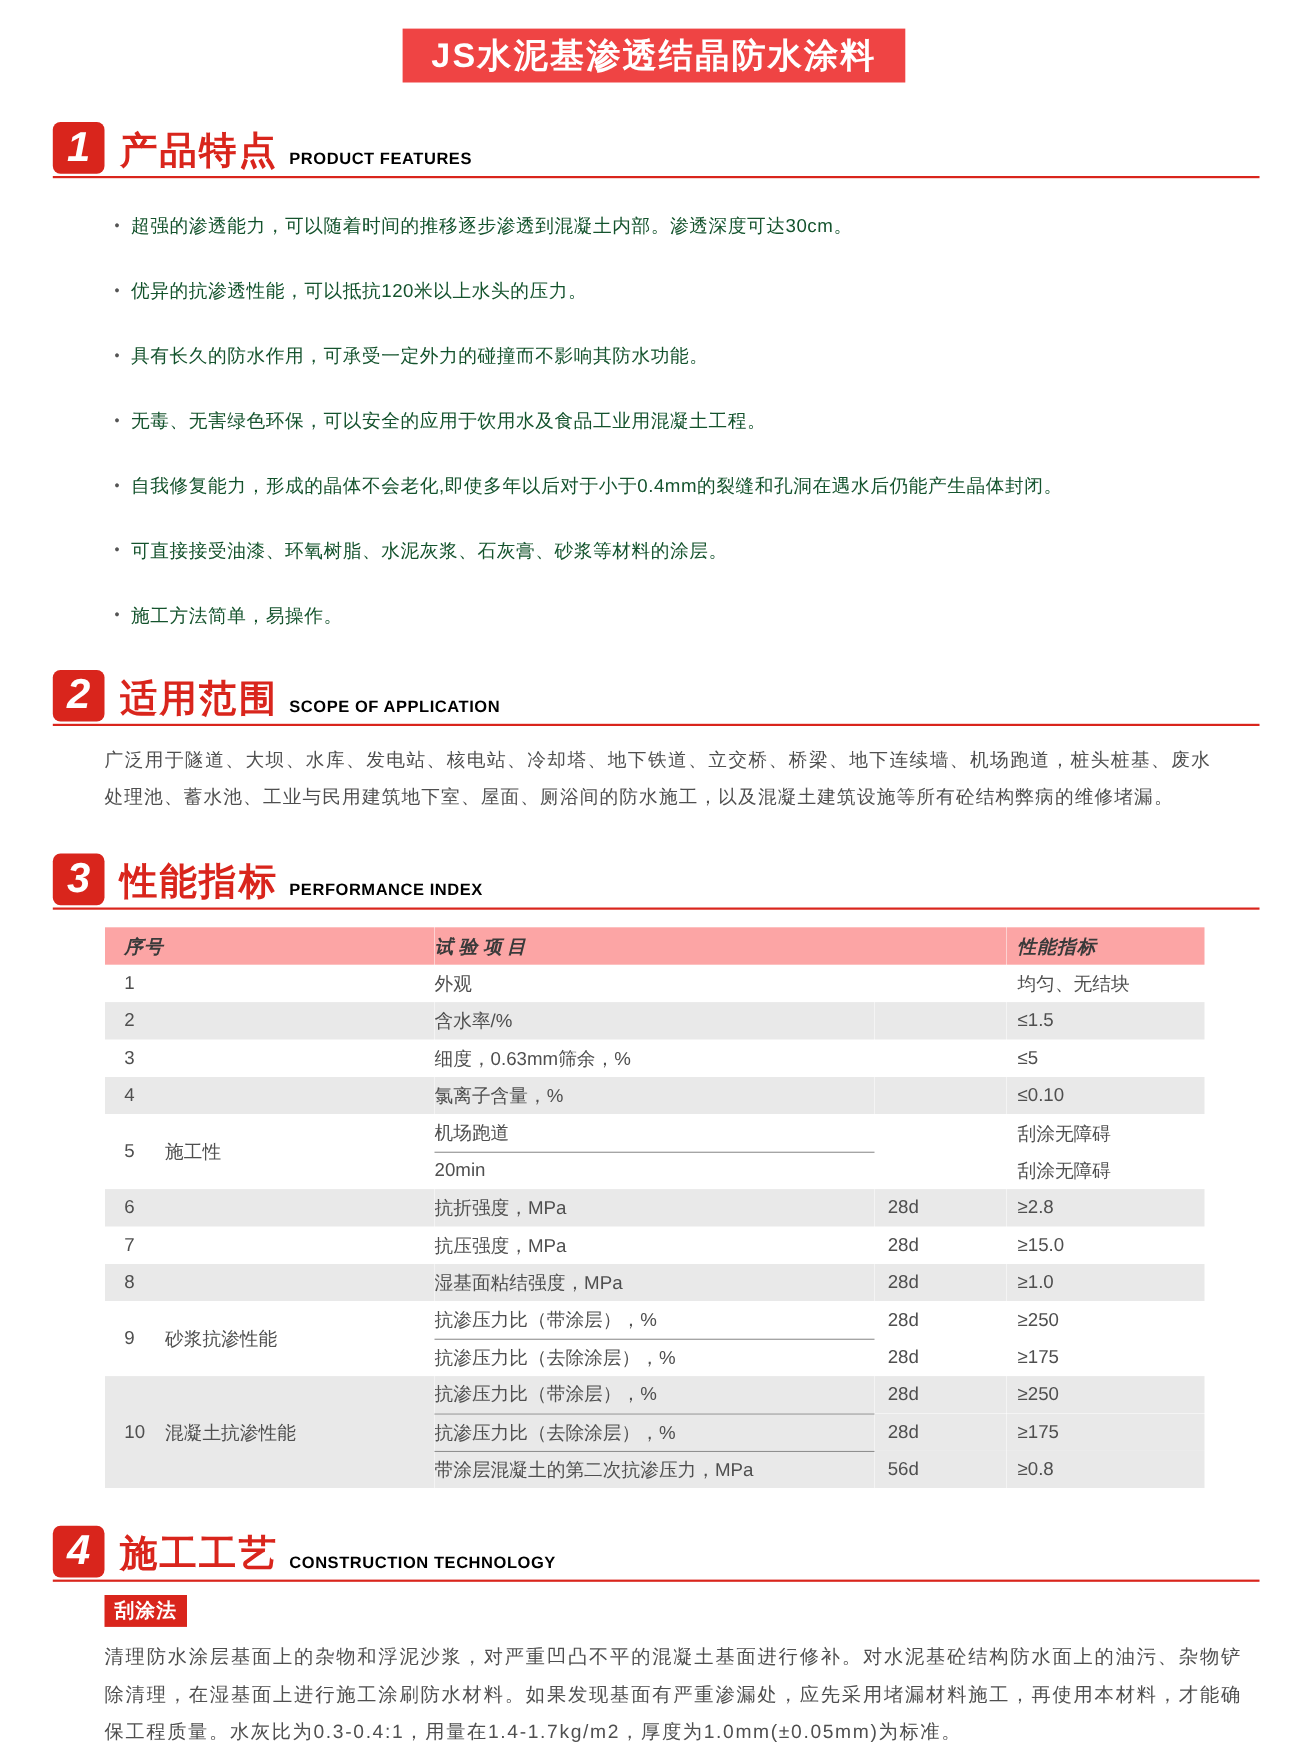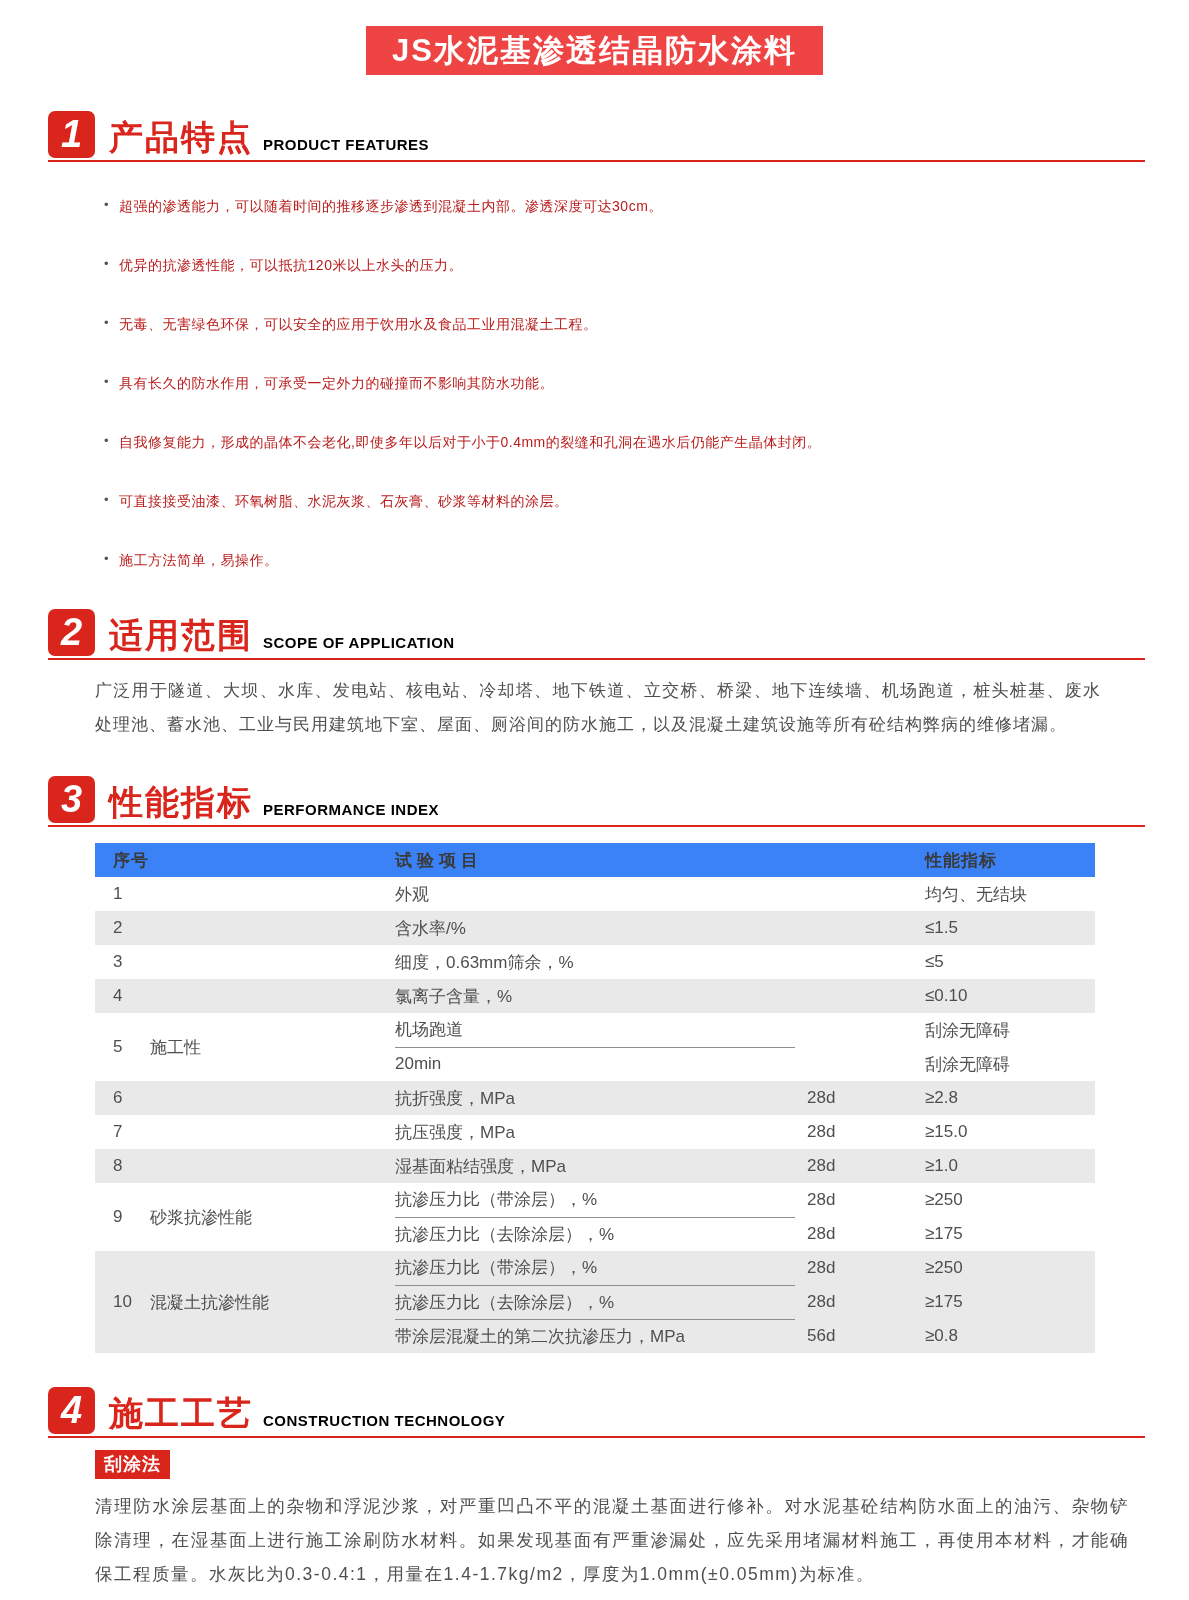--- a/index.html
+++ b/index.html
@@ -31,21 +31,21 @@
     color:#d9251c; font-size:34px; font-weight:bold; margin-left:14px;
     letter-spacing:2px; line-height:1.1;
   }
   .sec-sub {
     color:#000000; font-size:15px; font-weight:bold; margin-left:10px;
     letter-spacing:0.5px; padding-bottom:3px;
   }
   
   .feature-list { list-style:none; margin:14px 60px 0 104px; }
   .feature-list li {
-    font-size:14px; line-height:30px; color:#b91c1c; letter-spacing:0.5px;margin-top:28px;
+    font-size:17px; line-height:30px; color:#14532d; letter-spacing:0.5px;margin-top:28px;
   }
   .feature-list li::before {
     content:"•"; color:#555555; margin-right:10px; font-size:13px;
     vertical-align:2px;
   }
   
   .scope-text {
     margin:14px 88px 0 95px; font-size:17px; line-height:34px;
     color:#4f4f4f; text-align:justify; letter-spacing:1px;
   }
@@ -56,21 +56,21 @@
   }
   table.perf col.c-no   { width:55px;  }
   table.perf col.c-cat  { width:245px; }
   table.perf col.c-item { width:400px; }
   table.perf col.c-age  { width:120px; }
   table.perf col.c-val  { width:180px; }
   table.perf th, table.perf td {
     height:34px; vertical-align:middle; text-align:left; font-weight:normal;
     overflow:hidden; white-space:nowrap;
   }
-  table.perf thead th { background:#3b82f6; color:#3a3a3a; font-weight:bold; }
+  table.perf thead th { background:#fca5a5; color:#3a3a3a; font-weight:bold;font-style:italic; }
   th.h-no   { padding-left:18px; letter-spacing:1px; }
   th.h-item { letter-spacing:5px; }
   th.h-val  { padding-left:10px; letter-spacing:1px; }
   td.td-no   { padding-left:18px; }
   td.td-cat  { padding-left:0px; }
   td.td-item { padding-left:0px; }
   td.td-age  { padding-left:12px; }
   td.td-value{ padding-left:10px; }
   td.shaded  { background:#e9e9e9; }
   td.divided { border-bottom:1px solid #8f8f8f; }
@@ -96,22 +96,22 @@
 
   <div class="sec-header first">
     <span class="sec-num">1</span>
     <span class="sec-title">产品特点</span>
     <span class="sec-sub">PRODUCT FEATURES</span>
   </div>
 
   <ul class="feature-list">
       <li>超强的渗透能力，可以随着时间的推移逐步渗透到混凝土内部。渗透深度可达30cm。</li>
       <li>优异的抗渗透性能，可以抵抗120米以上水头的压力。</li>
+      <li>具有长久的防水作用，可承受一定外力的碰撞而不影响其防水功能。</li>
       <li>无毒、无害绿色环保，可以安全的应用于饮用水及食品工业用混凝土工程。</li>
-      <li>具有长久的防水作用，可承受一定外力的碰撞而不影响其防水功能。</li>
       <li>自我修复能力，形成的晶体不会老化,即使多年以后对于小于0.4mm的裂缝和孔洞在遇水后仍能产生晶体封闭。</li>
       <li>可直接接受油漆、环氧树脂、水泥灰浆、石灰膏、砂浆等材料的涂层。</li>
       <li>施工方法简单，易操作。</li>
     </ul>
 
   <div class="sec-header">
     <span class="sec-num">2</span>
     <span class="sec-title">适用范围</span>
     <span class="sec-sub">SCOPE OF APPLICATION</span>
   </div>

